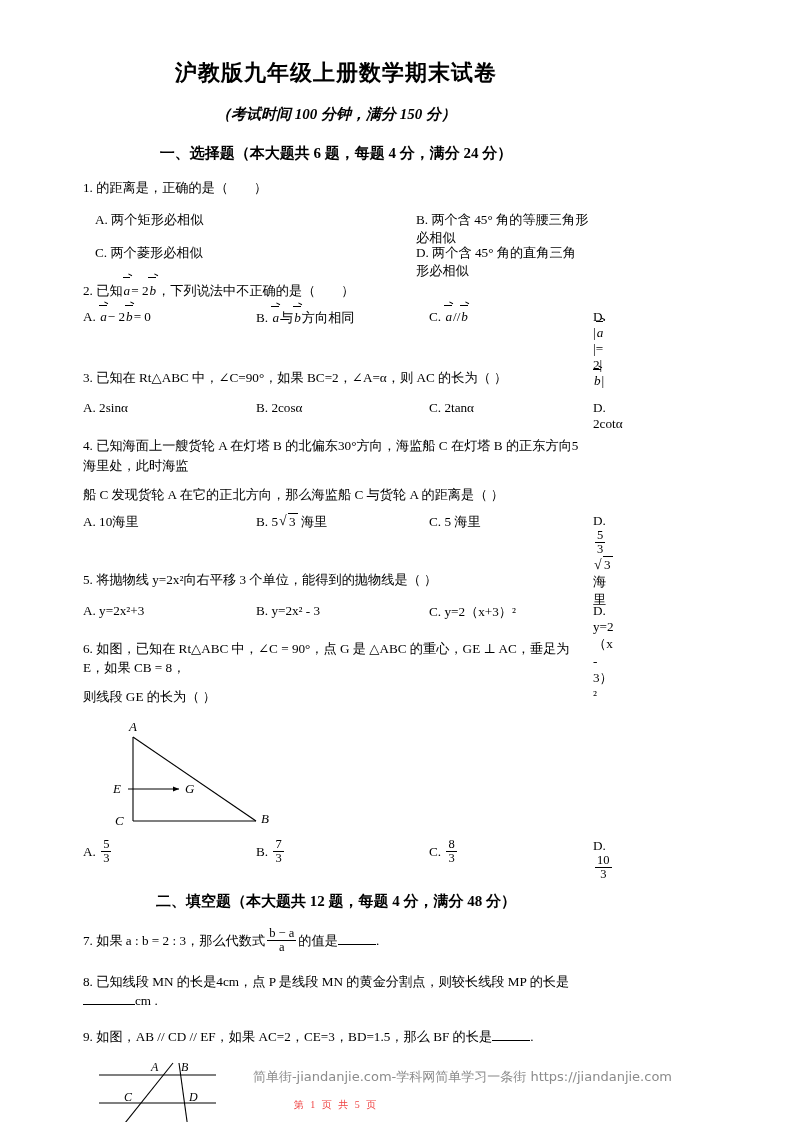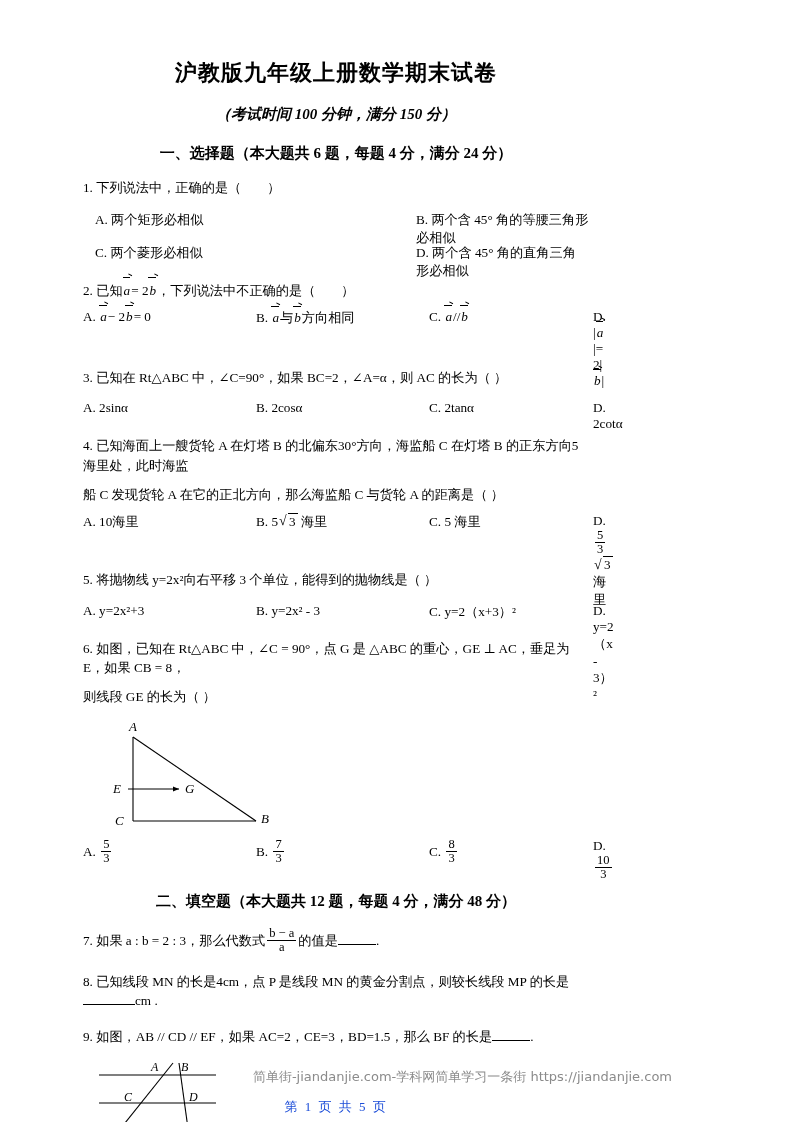--- a/index.html
+++ b/index.html
@@ -135,39 +135,39 @@
     text-align: right;
     font-family: "DejaVu Sans", sans-serif;
     font-size: 13px;
     color: #8b8b8b;
   }
   .footer-page {
     position: absolute;
     left: 0; right: 0;
     top: 1098px;
     text-align: center;
-    font-size: 13px;
-    color: #1d4ed8;
+    font-size: 10px;
+    color: #ef4444;
     letter-spacing: 2px;
   }
   .paren-gap { display: inline-block; width: 26px; }
 </style>
 </head>
 <body>
 
 <div class="page">
 
   <div class="doc-title">沪教版九年级上册数学期末试卷</div>
   <div class="doc-subtitle">（考试时间 100 分钟，满分 150 分）</div>
 
   <div class="section-head">一、选择题（本大题共 6 题，每题 4 分，满分 24 分）</div>
 
   <div class="q">
     <span>1.</span>
-    <span>下列说法中，正确的是（</span><span class="paren-gap"></span><span>）</span>
+    <span>的距离是，正确的是（</span><span class="paren-gap"></span><span>）</span>
   </div>
   <div class="opts two-col" style="height:20px;">
     <span class="opt">A. 两个矩形必相似</span>
     <span class="opt">B. 两个含 45° 角的等腰三角形必相似</span>
   </div>
   <div class="opts two-col" style="height:20px;">
     <span class="opt">C. 两个菱形必相似</span>
     <span class="opt">D. 两个含 45° 角的直角三角形必相似</span>
   </div>
 

